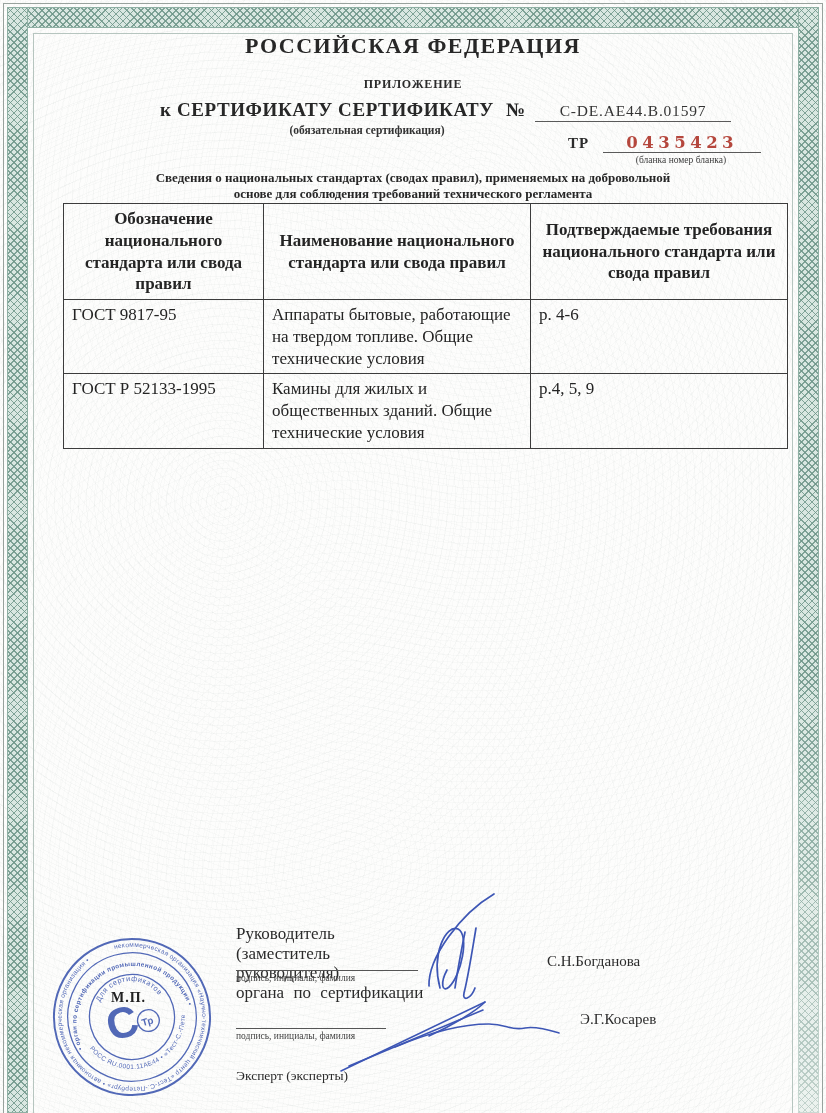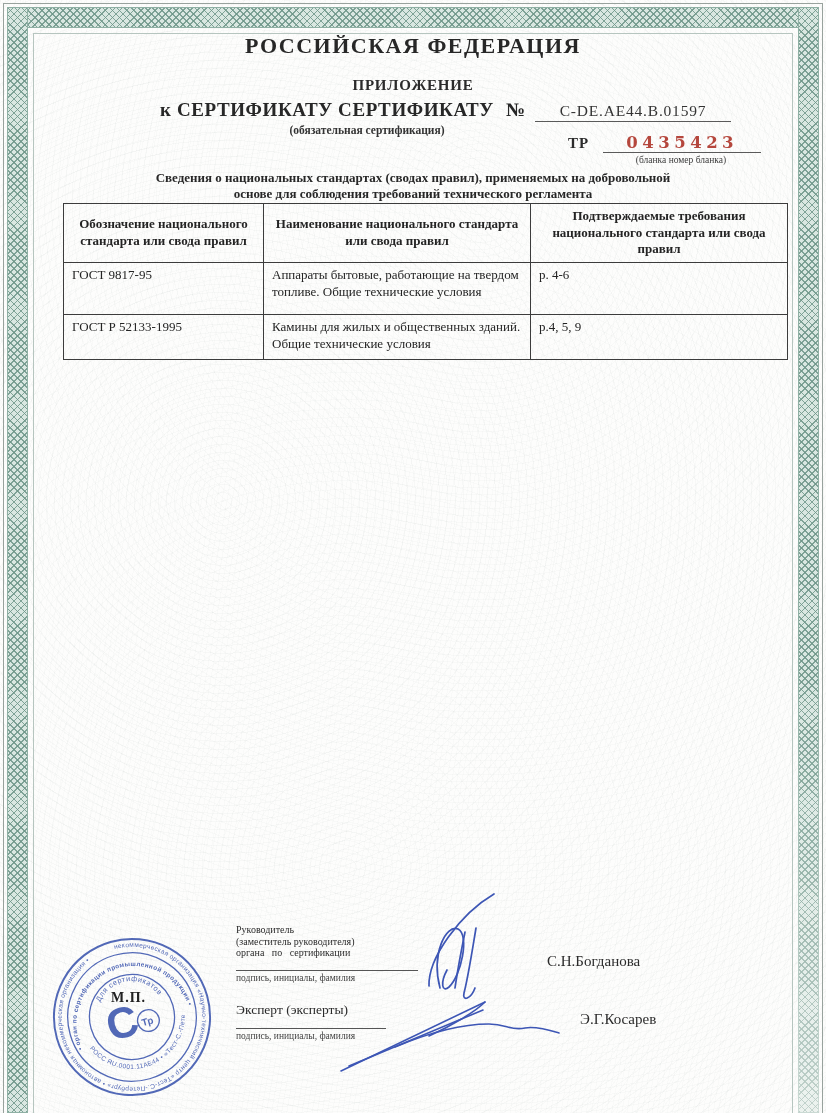--- a/index.html
+++ b/index.html
@@ -43,21 +43,21 @@
     border:1px solid #b6c5bf; border-bottom:none; pointer-events:none;
   }
 
   
   .title-country {
     position:absolute; top:33px; left:0; width:100%; text-align:center;
     font-size:22px; font-weight:bold; letter-spacing:1.5px; color:#272727;
   }
   .title-attachment {
     position:absolute; top:77px; left:0; width:100%; text-align:center;
-    font-size:15px; font-weight:bold; letter-spacing:.8px; color:#2b2b2b;
+    font-size:12px; font-weight:bold; letter-spacing:.8px; color:#2b2b2b;
   }
   .cert-line {
     position:absolute; top:99px; left:160px; width:640px;
     display:flex; align-items:baseline; white-space:nowrap;
   }
   .cert-prefix { font-size:19px; font-weight:bold; letter-spacing:.6px; color:#272727; }
   .numero { font-size:19px; font-weight:bold; margin-left:12px; color:#272727; }
   .cert-number-box {
     display:inline-block; width:196px; margin-left:10px; text-align:center;
     border-bottom:1px solid #5a5a5a; padding-bottom:1px;
@@ -82,40 +82,40 @@
   
   .intro {
     position:absolute; top:170px; left:0; width:100%; text-align:center;
     font-size:13px; font-weight:bold; line-height:1.2; color:#272727;
   }
 
   
   table.standards {
     position:absolute; top:203px; left:63px; width:724px;
     border-collapse:collapse; table-layout:fixed;
-    font-size:13px; color:#242424;
+    font-size:17px; color:#242424;
   }
   table.standards col.c1 { width:200px; }
   table.standards col.c2 { width:267px; }
   table.standards col.c3 { width:257px; }
   table.standards th, table.standards td {
     border:1.3px solid #3c3c3c; padding:4px 8px; vertical-align:top; line-height:1.28;
   }
   table.standards th { font-weight:bold; text-align:center; vertical-align:middle; height:53px; }
   table.standards tr.r1 td { height:52px; }
   table.standards tr.r2 td { height:45px; }
 
   
-  .role-head { position:absolute; top:924px; left:236px; width:190px; font-size:10px; line-height:1.15; color:#2b2b2b; }
+  .role-head { position:absolute; top:924px; left:236px; width:190px; font-size:17px; line-height:1.15; color:#2b2b2b; }
   .role-head .just { word-spacing:5px; }
   .sig-rule-head { position:absolute; top:970px; left:236px; width:182px; border-top:1px solid #555; }
   .sig-caption-head { position:absolute; top:973px; left:236px; font-size:9.5px; color:#444; }
   .name-head { position:absolute; top:953px; left:547px; font-size:15px; color:#2b2b2b; }
 
-  .role-expert { position:absolute; top:1002px; left:236px; font-size:13.5px; color:#2b2b2b; }
+  .role-expert { position:absolute; top:1068px; left:236px; font-size:13.5px; color:#2b2b2b; }
   .sig-rule-expert { position:absolute; top:1028px; left:236px; width:150px; border-top:1px solid #555; }
   .sig-caption-expert { position:absolute; top:1031px; left:236px; font-size:9.5px; color:#444; }
   .name-expert { position:absolute; top:1011px; left:548px; font-size:15px; color:#2b2b2b;margin-left:32px; }
 
   .sig-svg { position:absolute; pointer-events:none; }
   .sig-head-svg { top:890px; left:398px; }
   .sig-expert-svg { top:993px; left:333px; }
 
   
   .stamp-wrap { position:absolute; top:933px; left:48px; width:168px; height:168px; }

